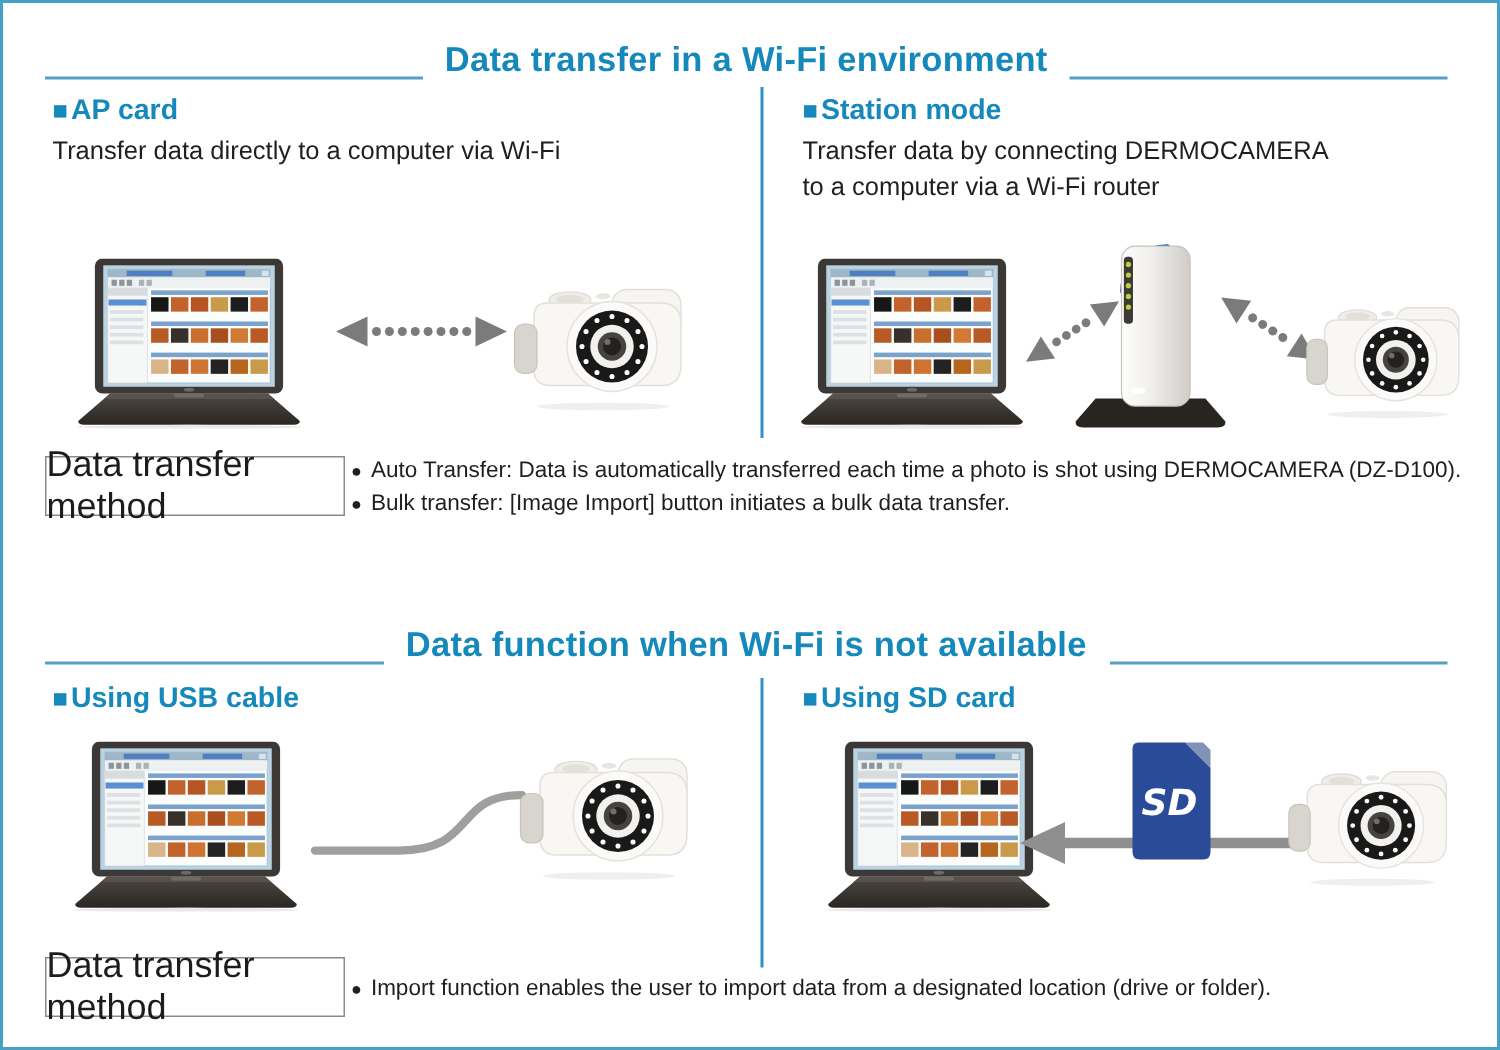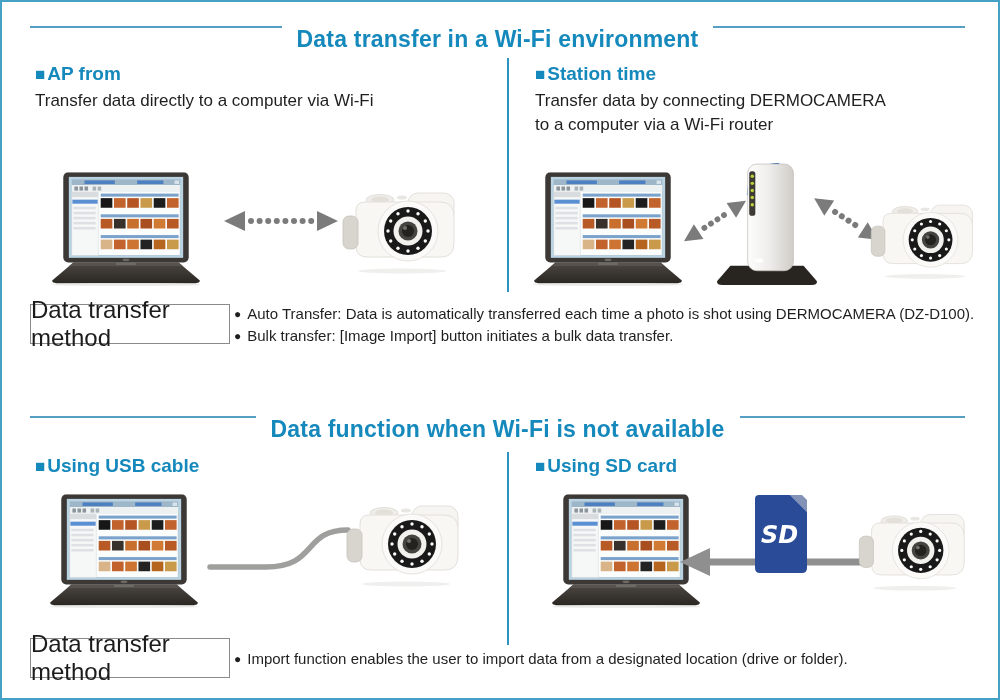--- a/index.html
+++ b/index.html
@@ -1,17 +1,17 @@
 <!DOCTYPE html>
 <html><head>
 <meta charset="utf-8">
 <style>
   html,body{margin:0;padding:0;background:#fff;font-family:"Liberation Sans",sans-serif;}
   .page{position:relative;width:1000px;height:700px;background:#ffffff;border:2px solid #45a1c5;box-sizing:border-box;overflow:hidden;}
-  .sec-title-row{position:absolute;left:28px;right:33px;display:flex;align-items:flex-start;gap:15px;}
+  .sec-title-row{position:absolute;left:28px;right:33px;display:flex;align-items:flex-end;gap:15px;}
   .hline{flex:1;height:2px;background:#569fc4;}
   .sec-title{font-size:23px;font-weight:bold;color:#1588bc;white-space:nowrap;letter-spacing:0.2px;}
   .col-heading{position:absolute;font-size:19px;font-weight:bold;color:#1588bc;white-space:nowrap;}
   .col-heading .sq{margin-right:2px;font-size:17px;}
   .col-desc{position:absolute;font-size:17px;color:#1f1f1f;line-height:24px;white-space:pre-line;}
   .vdivider{position:absolute;width:2px;background:#2e93c0;}
   .method-box{position:absolute;width:200px;height:40px;border:1.5px solid #8a8a8a;box-sizing:border-box;display:flex;align-items:center;justify-content:center;font-size:24px;color:#1c1c1c;background:#fff;}
   .bullets{position:absolute;width:745px;}
   .bullet{display:flex;gap:6px;align-items:flex-start;font-size:15px;color:#1f1f1f;line-height:22px;}
   .bullet .bmark{font-size:12px;line-height:22px;}
@@ -163,26 +163,26 @@
 
   <div class="sec-title-row" style="top:24px;">
     <span class="hline"></span>
     <span class="sec-title">Data transfer in a Wi-Fi environment</span>
     <span class="hline"></span>
   </div>
 
   <div class="vdivider" style="left:505px;top:56px;height:234px;"></div>
 
   <div class="col-heading" style="left:33px;top:61px;">
-    <span class="sq">■</span><span>AP from</span>
+    <span class="sq">■</span><span>AP card</span>
   </div>
   <div class="col-desc" style="left:33px;top:87px;">Transfer data directly to a computer via Wi-Fi</div>
 
   <div class="col-heading" style="left:533px;top:61px;">
-    <span class="sq">■</span><span>Station time</span>
+    <span class="sq">■</span><span>Station mode</span>
   </div>
   <div class="col-desc" style="left:533px;top:87px;">Transfer data by connecting DERMOCAMERA
 to a computer via a Wi-Fi router</div>
 
   <svg class="illus" style="left:38px;top:170px;" width="172" height="114" viewBox="0 0 170 112">
       <use href="#laptop"></use>
     </svg>
   <svg class="illus" style="left:222px;top:206px;" width="114" height="26">
       <use href="#dblarrow-h"></use>
     </svg>

